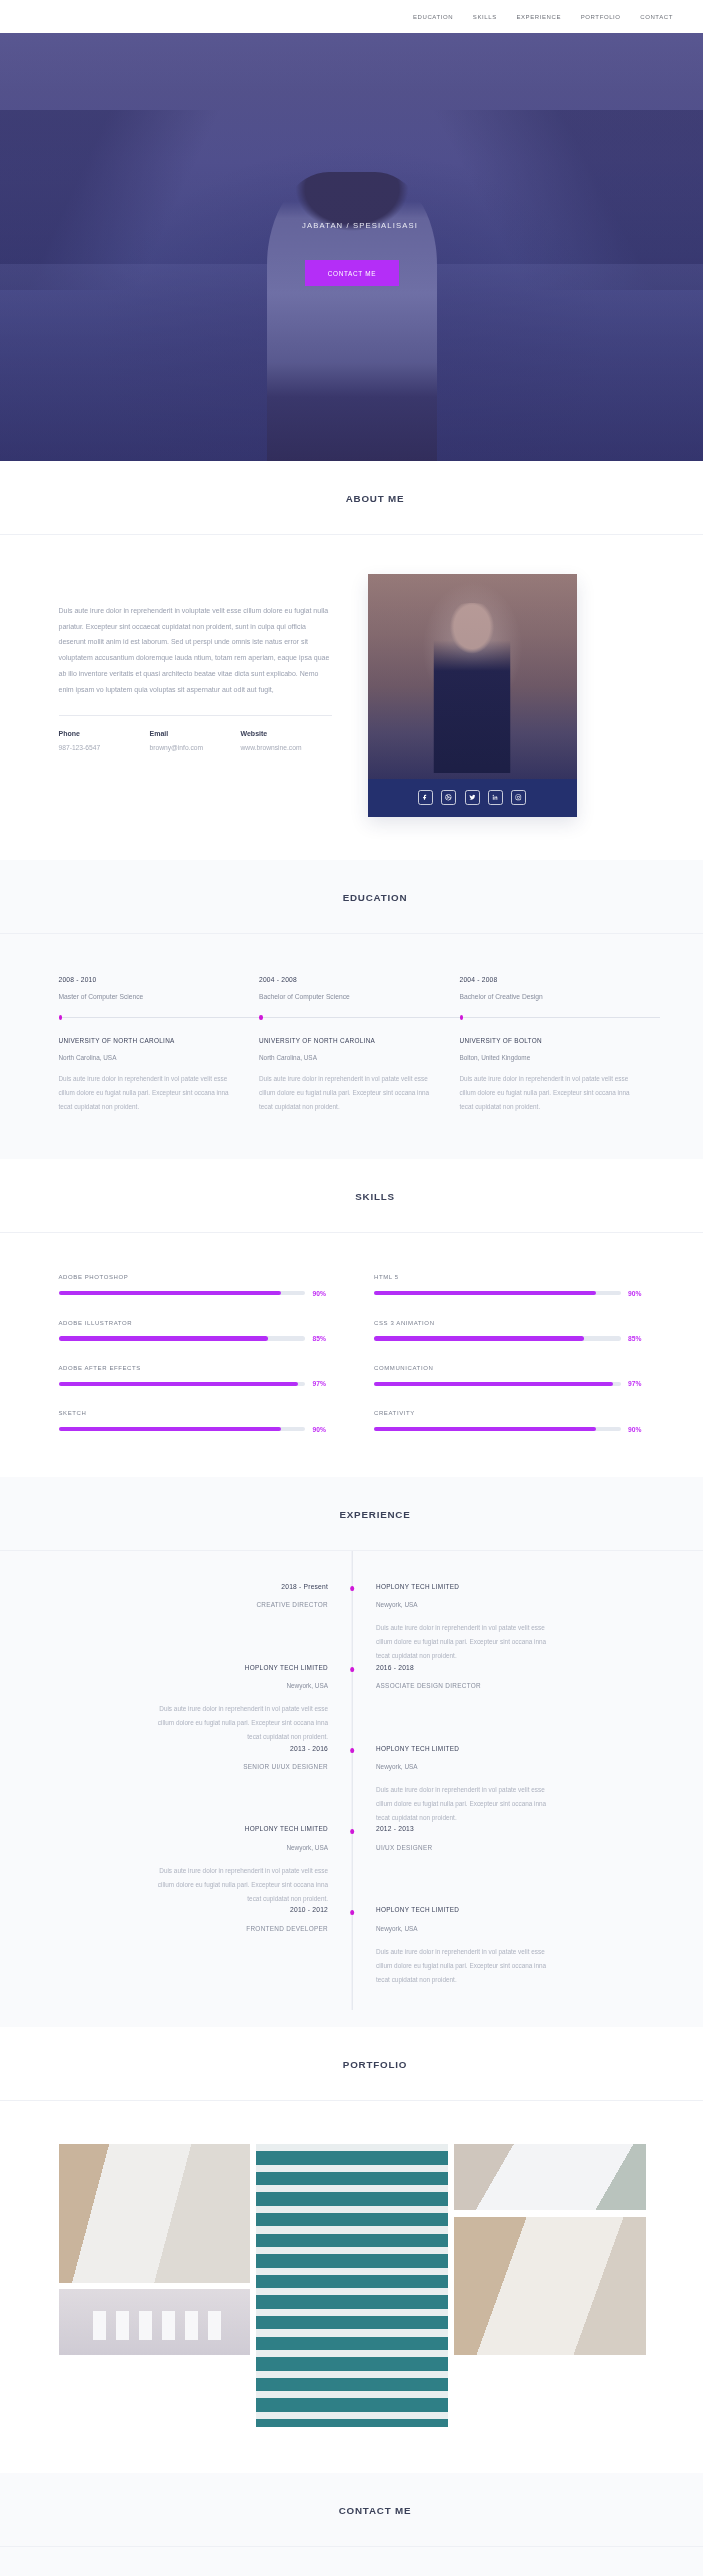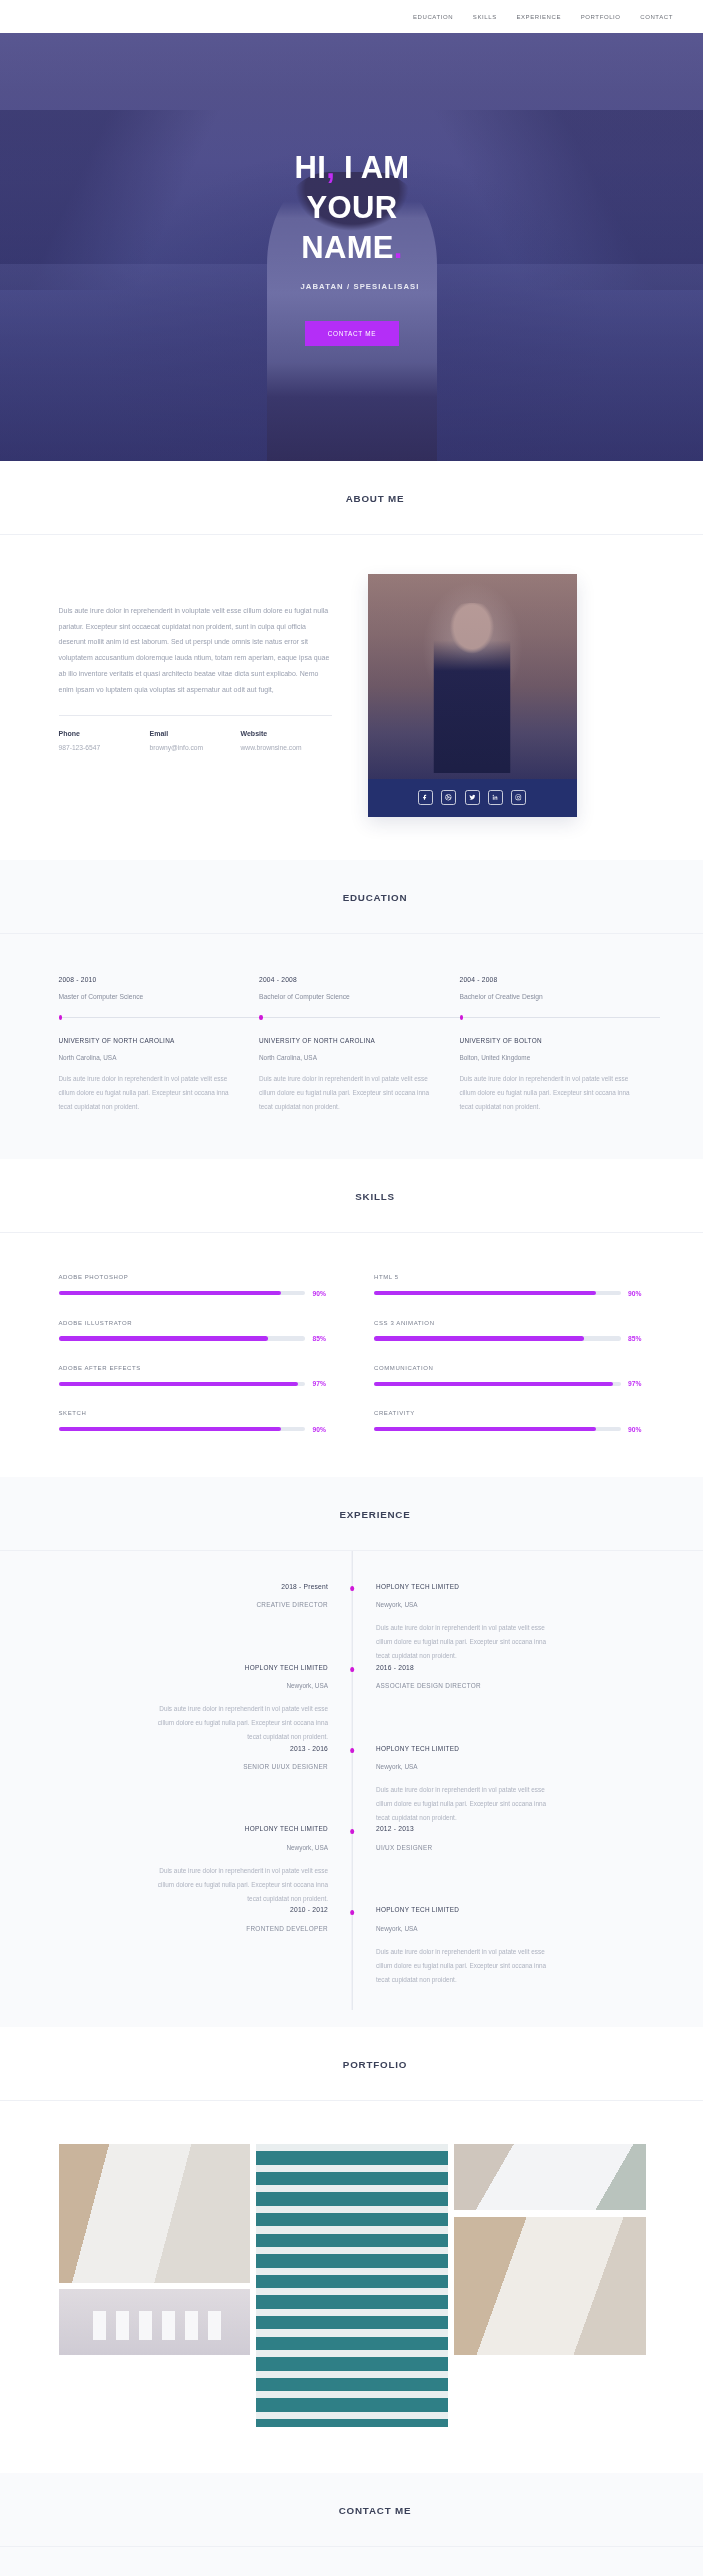--- a/index.html
+++ b/index.html
@@ -62,21 +62,21 @@
     background:linear-gradient(180deg, rgba(86,72,172,.30), rgba(78,60,150,.34));
   }
   .hero-inner { position:relative; z-index:3; width:100%; }
   .hero h1 {
     color:#fff; font-size:31px; line-height:1.30;
     font-weight:700; letter-spacing:0.3px;
   }
   .hero h1 .accent { color:#c02df5; }
   .hero-sub {
     margin-top:13.4px; color:#e9eaf3; font-size:7.7px;
-    letter-spacing:1.1px; font-weight:700; text-transform:uppercase;margin-left:16px;
+    letter-spacing:1.1px; font-weight:400; text-transform:uppercase;margin-left:16px;
   }
   .hero-btn {
     display:inline-block; margin-top:30px;
     background:#b42ef7; color:#fff; border:0; cursor:pointer;
     font-family:inherit; font-size:6.4px; letter-spacing:0.7px;
     padding:9.3px 23px; text-transform:uppercase;
   }
 
   
   .section-head {
@@ -226,26 +226,20 @@
     <a>PORTFOLIO</a>
     <a>CONTACT</a>
   </nav>
 </header>
 
 <section class="hero">
   <div class="hero-bg"></div>
   <div class="hero-figure"></div>
   <div class="hero-veil"></div>
   <div class="hero-inner">
-    <h1>
-      <span>HI</span><span class="accent">,</span>
-      <span>I AM</span><br>
-      <span>YOUR</span><br>
-      <span>NAME</span><span class="accent">.</span>
-    </h1>
     <div class="hero-sub">JABATAN / SPESIALISASI</div>
     <button class="hero-btn">CONTACT ME</button>
   </div>
 </section>
 
 <section class="sec-white">
   <div class="section-head">
     <h2>ABOUT ME</h2>
   </div>
   <div class="wrap about-body">

